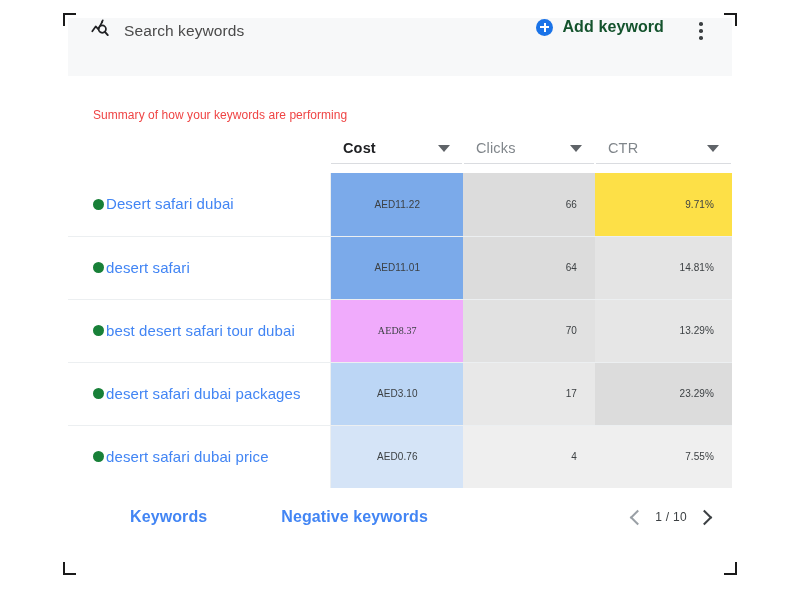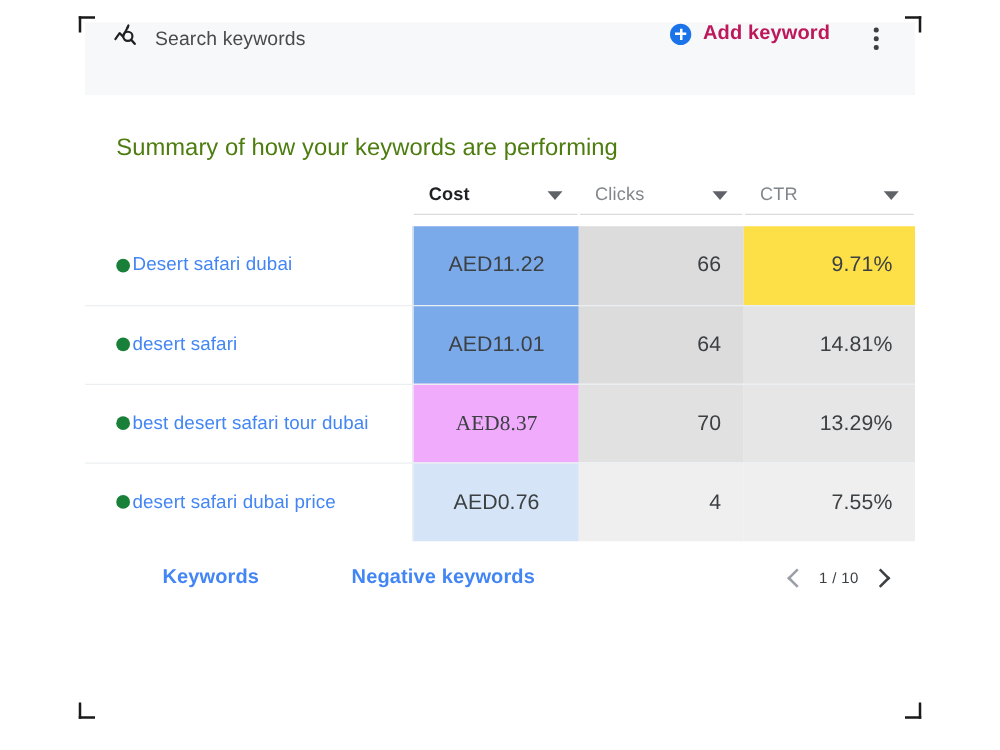--- a/index.html
+++ b/index.html
@@ -91,21 +91,21 @@
     position: absolute;
     background: #ffffff;
   }
   .plus-circle::before {
     left: 4px; top: 7.8px; width: 9px; height: 1.9px;
   }
   .plus-circle::after {
     top: 4px; left: 7.8px; height: 9px; width: 1.9px;
   }
   .add-keyword-label {
-    color: #be185d;
+    color: #14532d;
     font-size: 16px;
     font-weight: bold;
     letter-spacing: .1px;
     white-space: nowrap;
   }
   .overflow-menu {
     width: 22px;
     height: 26px;
     display: flex;
     flex-direction: column;
@@ -118,22 +118,22 @@
   .overflow-menu span {
     width: 3.6px;
     height: 3.6px;
     border-radius: 50%;
     background: #3c4043;
     display: block;
   }
 
   
   .summary-heading {
-    font-size: 19px;
-    color: #4d7c0f;
+    font-size: 12px;
+    color: #ef4444;
     padding: 32px 0 0 25px;
     letter-spacing: .05px;
   }
 
   
   .kw-table {
     width: 100%;
     border-collapse: collapse;
     table-layout: fixed;
     margin-top: 18px;
@@ -206,21 +206,21 @@
     font-size: 15px;
     line-height: 1.45;
     letter-spacing: .1px;
     cursor: pointer;
     max-width: 196px;
   }
 
   td.cell-num {
     text-align: right;
     padding-right: 18px;
-    font-size: 17px;
+    font-size: 10px;
     color: #3c4043;
     letter-spacing: .1px;
   }
   td.cell-cost { text-align: center; padding-right: 0; }
 
   
   .card-footer {
     display: flex;
     align-items: center;
     padding: 0 22px 0 25px;
@@ -377,20 +377,31 @@
               </div>
             </td>
             <td class="cell-num cell-cost" style="background: #f0abfc; font-family: Liberation Serif, serif;">AED8.37</td>
             <td class="cell-num " style="background: rgb(225, 225, 225);">70</td>
             <td class="cell-num " style="background: rgb(230, 230, 230);">13.29%</td>
           </tr>
           <tr>
             <td class="cell-kw">
               <div class="kw-cell-inner">
                 <span class="status-dot"></span>
+                <span class="kw-link">desert safari dubai packages</span>
+              </div>
+            </td>
+            <td class="cell-num cell-cost" style="background: rgb(188, 214, 245);">AED3.10</td>
+            <td class="cell-num " style="background: rgb(232, 232, 232);">17</td>
+            <td class="cell-num " style="background: rgb(220, 220, 220);">23.29%</td>
+          </tr>
+          <tr>
+            <td class="cell-kw">
+              <div class="kw-cell-inner">
+                <span class="status-dot"></span>
                 <span class="kw-link">desert safari dubai price</span>
               </div>
             </td>
             <td class="cell-num cell-cost" style="background: rgb(213, 228, 247);">AED0.76</td>
             <td class="cell-num " style="background: rgb(239, 239, 239);">4</td>
             <td class="cell-num " style="background: rgb(239, 239, 239);">7.55%</td>
           </tr>
         </tbody>
     </table>
 

